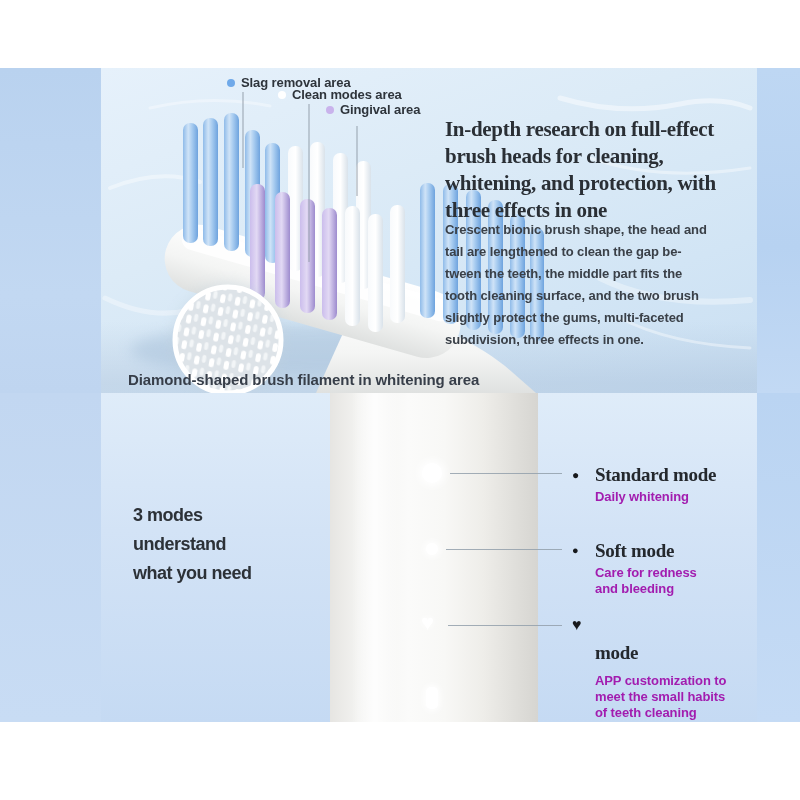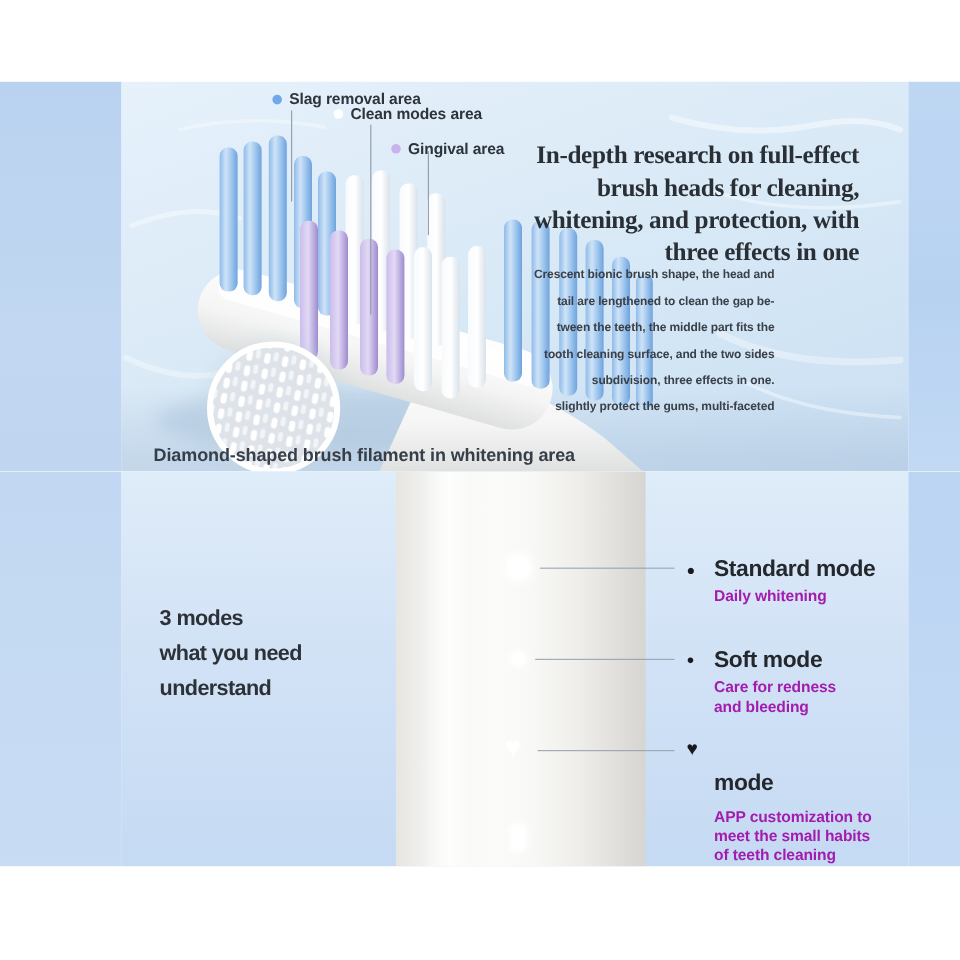--- a/index.html
+++ b/index.html
@@ -1,34 +1,34 @@
 <!DOCTYPE html>
 <html><head>
 <meta charset="utf-8">
 <style>
   html,body{margin:0;padding:0;}
   .page{position:relative;width:800px;height:800px;background:#ffffff;overflow:hidden;
         font-family:"Liberation Sans",sans-serif;}
   
-  .top-photo{position:absolute;left:0;top:68px;width:800px;height:325px;overflow:hidden;text-align:right;}
+  .top-photo{position:absolute;left:0;top:68px;width:800px;height:325px;overflow:hidden;}
   .top-main{position:absolute;left:101px;top:0;width:656px;height:325px;
             background:linear-gradient(160deg,#e6f1fb 0%,#dcebf7 38%,#d2e5f5 72%,#cadff2 100%);}
   .top-main::after{content:"";position:absolute;inset:0;
             background:linear-gradient(180deg,rgba(255,255,255,0) 78%,rgba(125,150,185,.20) 97%);}
   .strip{position:absolute;top:0;height:100%;}
   .top-strip-left{left:0;width:101px;background:linear-gradient(180deg,#b9d2ef 0%,#c2d8f2 70%,#bfd5f0 100%);}
   .top-strip-right{left:757px;width:43px;background:linear-gradient(180deg,#bed7f3 0%,#b7d2f1 55%,#c2d9f4 100%);}
   .scene{position:absolute;left:0;top:0;z-index:2;}
   .area-label{position:absolute;display:flex;align-items:center;gap:6px;z-index:5;}
   .area-label .dot{width:8px;height:8px;border-radius:50%;flex:0 0 auto;}
   .area-label .txt{font-size:13px;font-weight:700;color:#2e343b;letter-spacing:-.1px;white-space:nowrap;}
   .top-title{position:absolute;left:445px;top:48px;z-index:5;}
   .top-title span{display:block;font-size:21px;line-height:27px;font-weight:700;color:#2a2f35;letter-spacing:-.3px;white-space:nowrap;font-family:Liberation Serif, serif;}
   .top-body{position:absolute;left:445px;top:151px;z-index:5;}
-  .top-body span{display:block;font-size:10px;line-height:22px;font-weight:700;color:#3a4048;letter-spacing:-.1px;white-space:nowrap;}
+  .top-body span{display:block;font-size:13px;line-height:22px;font-weight:700;color:#3a4048;letter-spacing:-.1px;white-space:nowrap;}
   .photo-caption{position:absolute;left:128px;top:303px;z-index:6;font-size:15px;font-weight:700;
                  color:#373e49;letter-spacing:-.1px;white-space:nowrap;}
   
   .bottom-photo{position:absolute;left:0;top:393px;width:800px;height:329px;overflow:hidden;}
   .bottom-main{position:absolute;left:101px;top:0;width:656px;height:329px;
                background:linear-gradient(180deg,#dfecf9 0%,#d3e3f6 42%,#c5daf3 100%);}
   .bot-strip-left{left:0;width:101px;background:linear-gradient(180deg,#c2d7f1 0%,#c8dcf4 100%);}
   .bot-strip-right{left:757px;width:43px;background:linear-gradient(180deg,#bad4f2 0%,#c5dbf5 100%);}
   .handle{position:absolute;left:330px;top:0;width:208px;height:329px;z-index:2;
           background:linear-gradient(90deg,#e6e5e2 0%,#f3f3f1 14%,#fbfbfa 38%,#f8f8f6 55%,#eeede9 74%,#dddcd8 92%,#d6d5d1 100%);}
@@ -44,21 +44,21 @@
   .ind-pill{left:426px;top:294px;width:12px;height:22px;border-radius:5px;background:#fff;
             box-shadow:0 0 6px 2px rgba(255,255,255,.9);}
   .connector{position:absolute;height:1px;background:#93a0ab;opacity:.85;z-index:3;}
   .modes-heading{position:absolute;left:133px;top:108px;z-index:5;}
   .modes-heading span{display:block;font-size:18px;line-height:29px;font-weight:700;color:#2c3137;letter-spacing:-.5px;white-space:nowrap;}
   .mode{position:absolute;left:570px;width:228px;z-index:5;}
   .mode .bullet{position:absolute;left:2px;font-weight:700;color:#17191c;}
   .bullet-dot{font-size:12px;line-height:12px;}
   .bullet-heart{font-size:16px;line-height:16px;}
   .mode .mtitle{position:absolute;left:25px;font-size:19px;line-height:26px;font-weight:700;
-                color:#24282d;letter-spacing:-.3px;white-space:nowrap;}
+                color:#24282d;letter-spacing:-.3px;white-space:nowrap;font-family:Liberation Serif, serif;}
   .mode .mdesc{position:absolute;left:25px;font-size:13px;line-height:16px;font-weight:700;
                color:#a21caf;letter-spacing:-.1px;white-space:nowrap;}
 </style>
 </head>
 <body>
 
 <div class="page">
 
   <div class="top-photo">
     <div class="top-main"></div>
@@ -167,38 +167,38 @@
     </svg>
 
     <div class="area-label" style="left:227px;top:7px">
       <span class="dot" style="background-color: rgb(111, 169, 233);"></span>
       <span class="txt">Slag removal area</span>
     </div>
     <div class="area-label" style="left:278px;top:19px">
       <span class="dot" style="background-color: rgb(255, 255, 255);"></span>
       <span class="txt">Clean modes area</span>
     </div>
-    <div class="area-label" style="left:326px;top:48px">
+    <div class="area-label" style="left:326px;top:34px">
       <span class="dot" style="background-color: rgb(201, 179, 236);"></span>
       <span class="txt">Gingival area</span>
     </div>
 
     <div class="top-title">
       <span>In-depth research on full-effect</span>
       <span>brush heads for cleaning,</span>
       <span>whitening, and protection, with</span>
       <span>three effects in one</span>
     </div>
     <div class="top-body">
       <span>Crescent bionic brush shape, the head and</span>
       <span>tail are lengthened to clean the gap be-</span>
       <span>tween the teeth, the middle part fits the</span>
-      <span>tooth cleaning surface, and the two sides</span>
+      <span>tooth cleaning surface, and the two brush</span>
+      <span>slightly protect the gums, multi-faceted</span>
       <span>subdivision, three effects in one.</span>
-      <span>slightly protect the gums, multi-faceted</span>
     </div>
 
     <div class="photo-caption">Diamond-shaped brush filament in whitening area</div>
   </div>
 
   <div class="bottom-photo">
     <div class="bottom-main"></div>
     <div class="strip bot-strip-left"></div>
     <div class="strip bot-strip-right"></div>
 
@@ -208,22 +208,22 @@
     <div class="ind ind-circle-small"></div>
     <div class="ind ind-heart">♥</div>
     <div class="ind ind-pill"></div>
 
     <div class="connector" style="left:450px;top:80px;width:112px"></div>
     <div class="connector" style="left:446px;top:156px;width:116px"></div>
     <div class="connector" style="left:448px;top:232px;width:114px"></div>
 
     <div class="modes-heading">
       <span>3 modes</span>
+      <span>understand</span>
       <span>what you need</span>
-      <span>understand</span>
     </div>
 
     <div class="mode" style="top:62px;height:60px">
       <span class="bullet bullet-dot" style="top:14px">●</span>
       <div class="mtitle" style="top:7px">Standard mode</div>
       <div class="mdesc" style="top:34px">Daily whitening</div>
     </div>
 
     <div class="mode" style="top:138px;height:70px">
       <span class="bullet bullet-dot" style="top:13px;font-size:11px">●</span>

